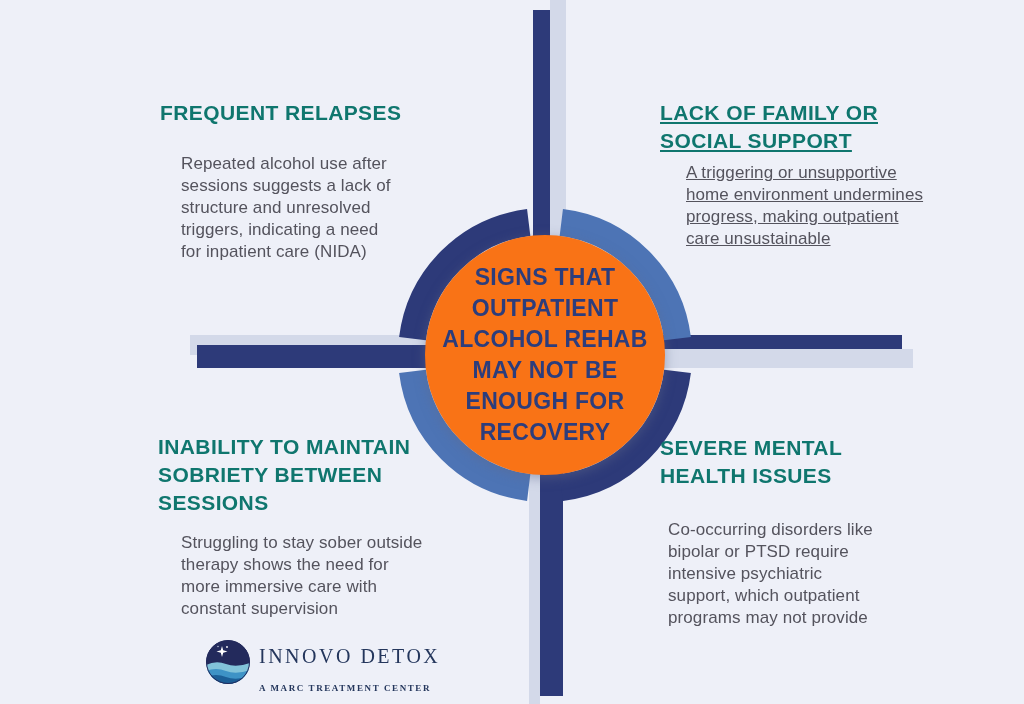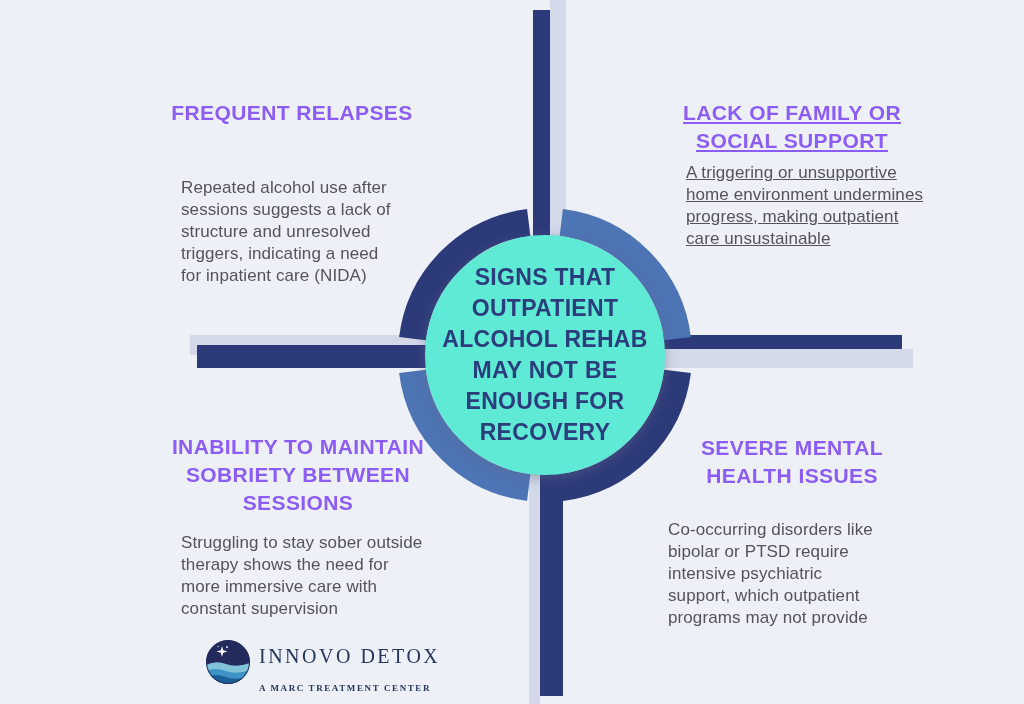--- a/index.html
+++ b/index.html
@@ -25,45 +25,45 @@
   .bar-right-dark{left:610px;top:335px;width:292px;height:16px;}
   .bar-right-light{left:610px;top:349px;width:303px;height:19px;}
 
   
   .ring-svg{position:absolute;left:0;top:0;z-index:2;}
 
   
   .center-circle{
     position:absolute;z-index:3;
     left:425px;top:235px;width:240px;height:240px;
-    background:#5eead4;border-radius:50%;
+    background:#f97316;border-radius:50%;
     box-shadow:0 3px 12px rgba(95,105,140,0.5);
     display:flex;align-items:center;justify-content:center;
   }
   .center-title{
     white-space:pre-line;text-align:center;
     font-size:23px;font-weight:bold;line-height:31px;
     color:#2c3d7c;letter-spacing:0.3px;
   }
 
   
   .q-heading{
     position:absolute;z-index:4;
-    white-space:pre-line;text-align:center;
+    white-space:pre-line;
     font-size:21px;font-weight:bold;line-height:28px;
-    color:#8b5cf6;letter-spacing:0.4px;
+    color:#0f766e;letter-spacing:0.4px;
   }
   .q-body{
     position:absolute;z-index:4;
     white-space:pre-line;
     font-size:17px;line-height:22px;
     color:#54535d;letter-spacing:0.1px;
   }
   .q-tl-heading{left:160px;top:99px;width:264px;}
-  .q-tl-body{left:181px;top:153px;width:270px;margin-top:24px;}
+  .q-tl-body{left:181px;top:153px;width:270px;}
   .q-tr-heading{left:660px;top:99px;width:264px;text-decoration:underline;}
   .q-tr-body{left:686px;top:162px;width:260px;text-decoration:underline;}
   .q-bl-heading{left:158px;top:433px;width:280px;}
   .q-bl-body{left:181px;top:519px;width:280px;margin-top:13px;}
   .q-br-heading{left:660px;top:434px;width:264px;}
   .q-br-body{left:668px;top:519px;width:250px;}
 
   
   .logo{position:absolute;left:205px;top:639px;z-index:4;display:flex;align-items:flex-start;}
   .logo-icon{width:46px;height:46px;}

